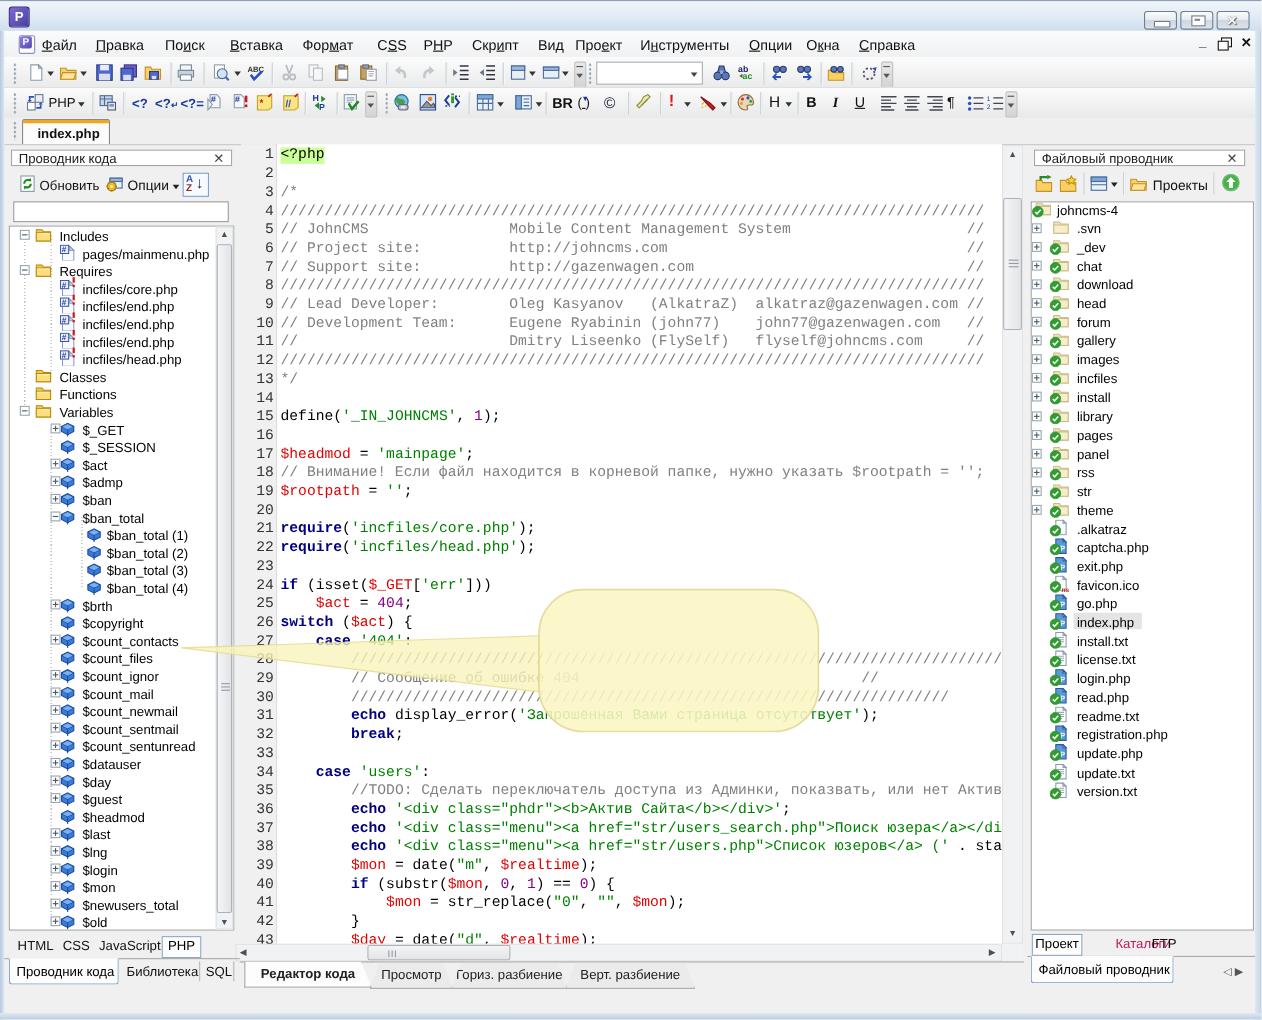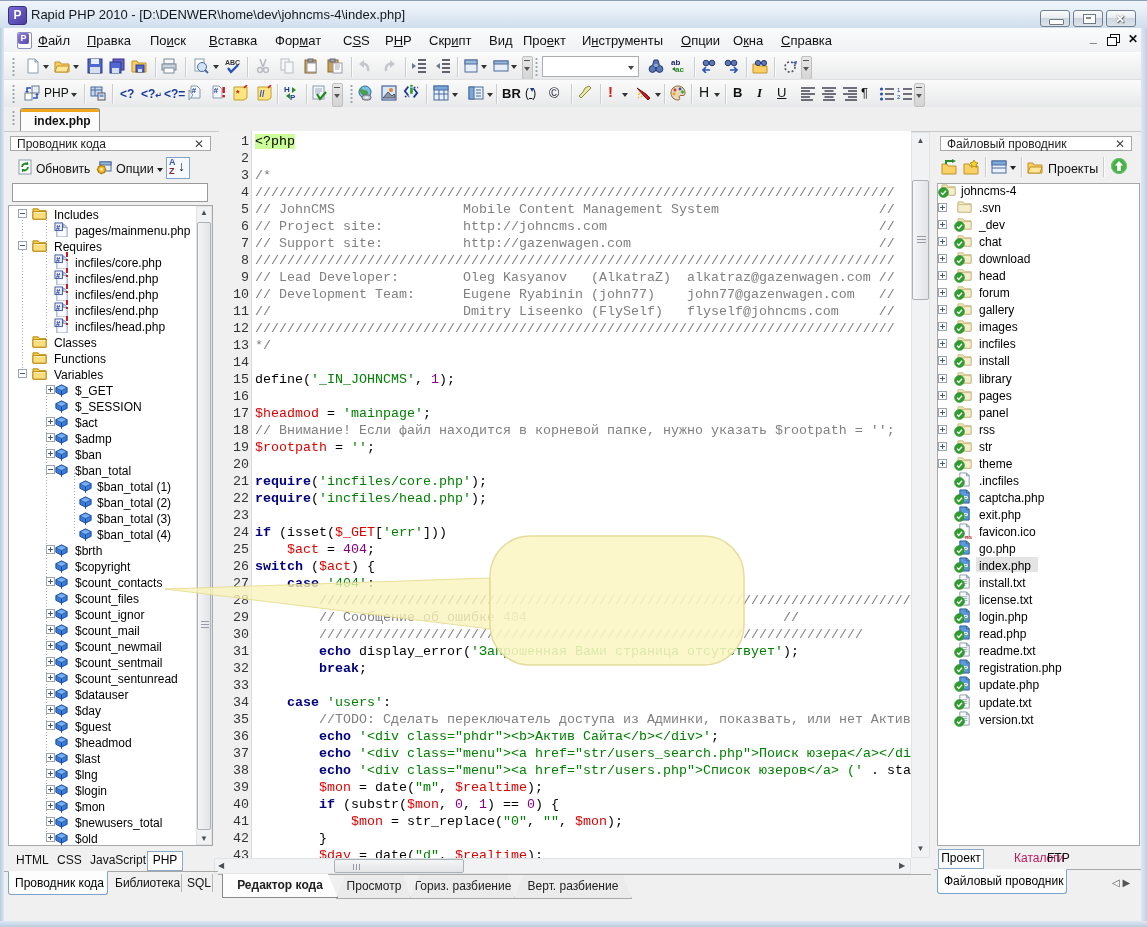--- a/index.html
+++ b/index.html
@@ -54,21 +54,20 @@
 .dtab{position:absolute;height:24px;line-height:22px;font-size:12px;text-align:center;color:#222;}
 
 #statusbar{left:4px;top:899px;width:1137px;height:22px;background:linear-gradient(#F4F4F4,#E9E9E9);border-top:1px solid #D5D5D5;font-size:11px;color:#222;}
 .sdiv{position:absolute;top:3px;height:16px;width:1px;background:#C8C8C8;border-right:1px solid #FAFAFA;}
 </style>
 </head>
 <body>
 <div id="win">
 <div id="titlebar" class="abs">
   <div class="abs" style="left:8px;top:5px;width:17px;height:17px;border-radius:3px;background:linear-gradient(135deg,#7A6BD8,#4B3E9E);border:1px solid #3A2E80;color:#fff;font-size:12px;font-weight:bold;text-align:center;line-height:16px;">P</div>
-  <div class="abs" style="left:31px;top:6px;font-size:13px;color:#15191E;">Rapid PHP 2010 - [D:\DENWER\home\dev\johncms-4\index.php]</div>
   <div class="wbtn abs" style="left:1040px;width:30px;">
         <div class="abs" style="left:8px;top:8px;width:13px;height:4px;background:#FDFDFD;border:1px solid #6E7A88;border-radius:1px;"></div>
       </div>
   <div class="wbtn abs" style="left:1073px;width:30px;">
         <div class="abs" style="left:9px;top:3px;width:11px;height:8px;background:#FDFDFD;border:1px solid #6E7A88;"></div>
         <div class="abs" style="left:12px;top:6px;width:5px;height:2px;background:#888;"></div>
       </div>
   <div class="wbtn abs" style="left:1106px;width:30px;">
         <div class="abs" style="left:8px;top:1px;font-size:12px;font-weight:bold;color:#FDFDFD;text-shadow:0 0 1px #555,1px 1px 1px #666;">✕</div>
       </div>
@@ -1047,21 +1046,21 @@
         </svg>
         <span style="position:absolute;left:42px;top:1px;">theme</span>
       </div>
 <div class="trow" style="left:0;top:289px;width:200px;">
         <svg style="position:absolute;left:20px;top:0px;width:15px;height:15px;">
           <use href="#spage"></use>
         </svg>
         <svg style="position:absolute;left:17px;top:5px;width:11px;height:11px;">
           <use href="#scheck"></use>
         </svg>
-        <span style="position:absolute;left:42px;top:1px;">.incfiles</span>
+        <span style="position:absolute;left:42px;top:1px;">.alkatraz</span>
       </div>
 <div class="trow" style="left:0;top:306px;width:200px;">
         <svg style="position:absolute;left:20px;top:0px;width:15px;height:15px;">
           <use href="#sphpage"></use>
         </svg>
         <svg style="position:absolute;left:17px;top:5px;width:11px;height:11px;">
           <use href="#scheck"></use>
         </svg>
         <span style="position:absolute;left:42px;top:1px;">captcha.php</span>
       </div>

